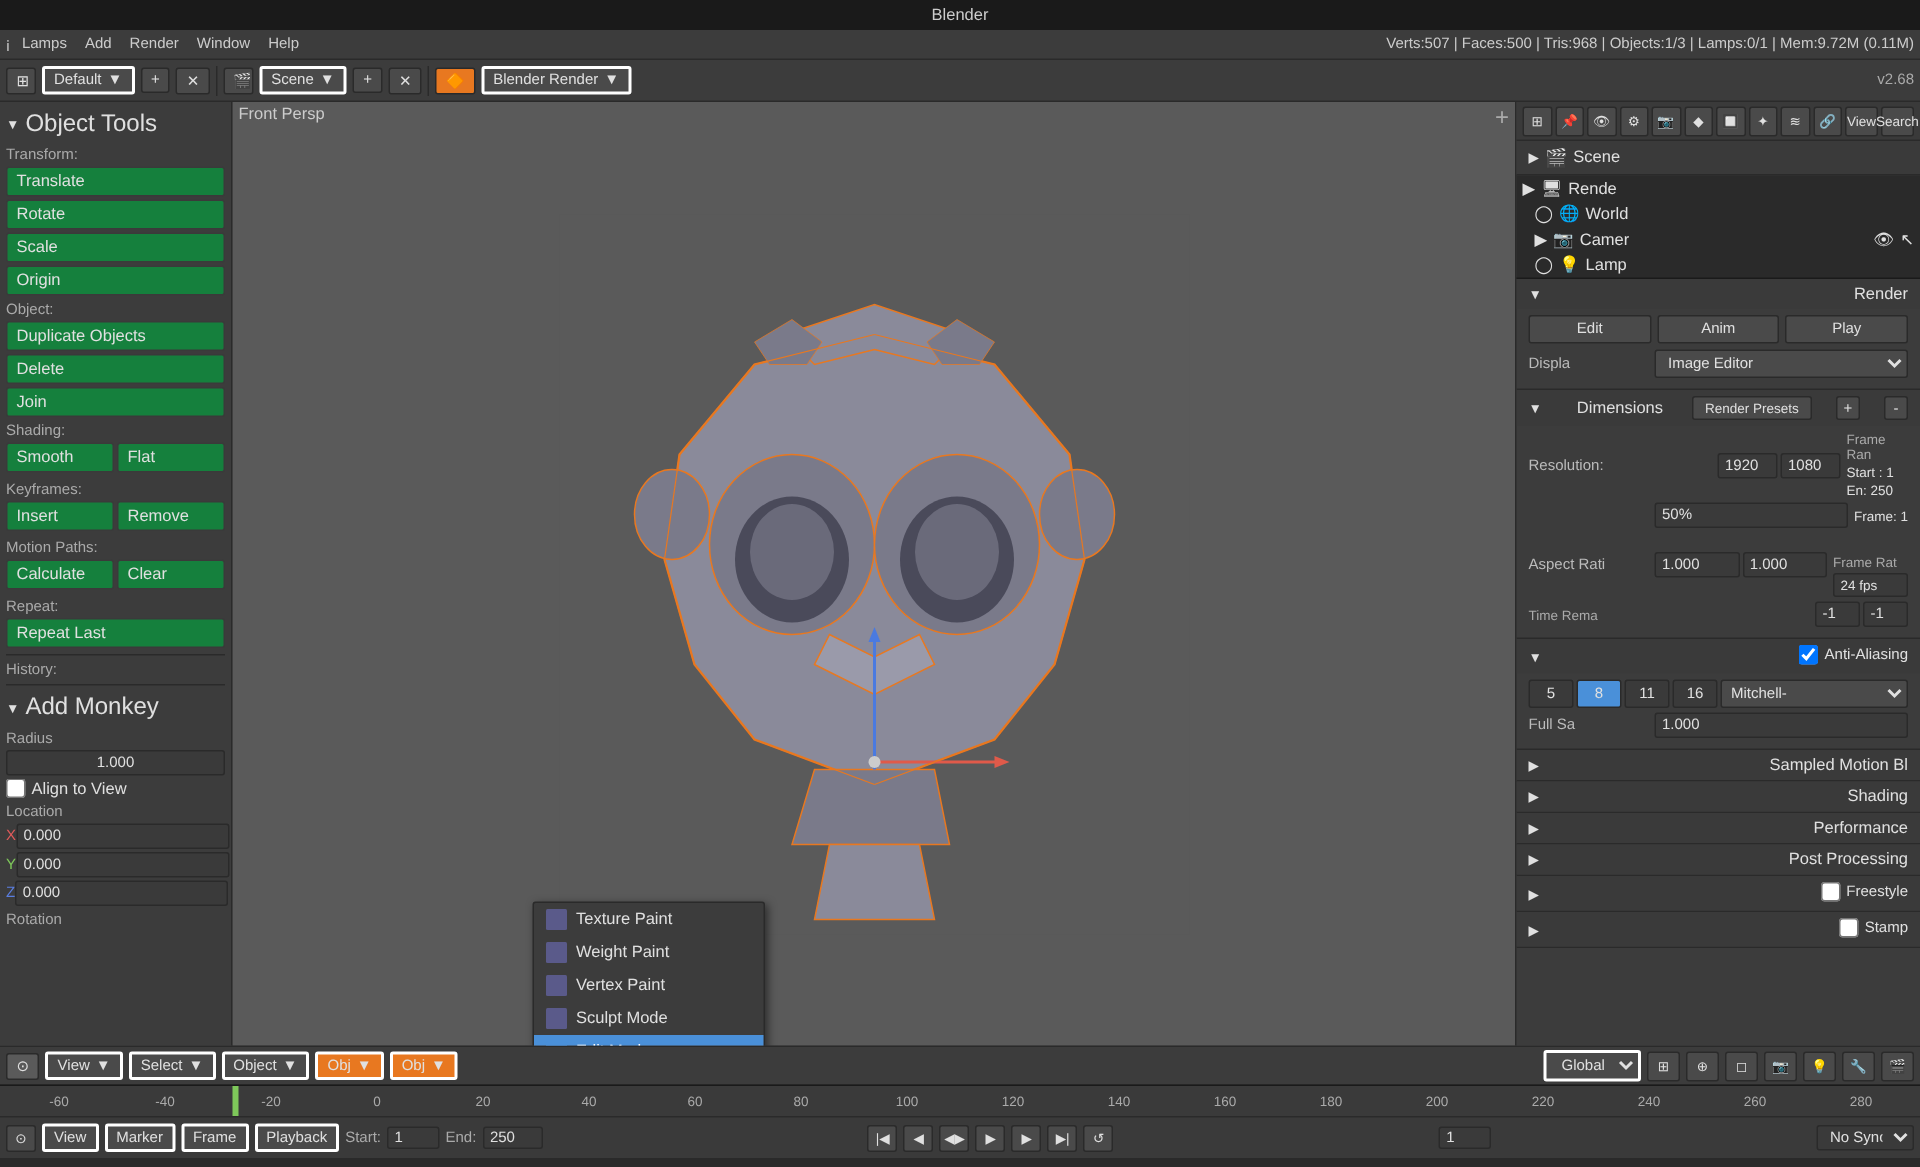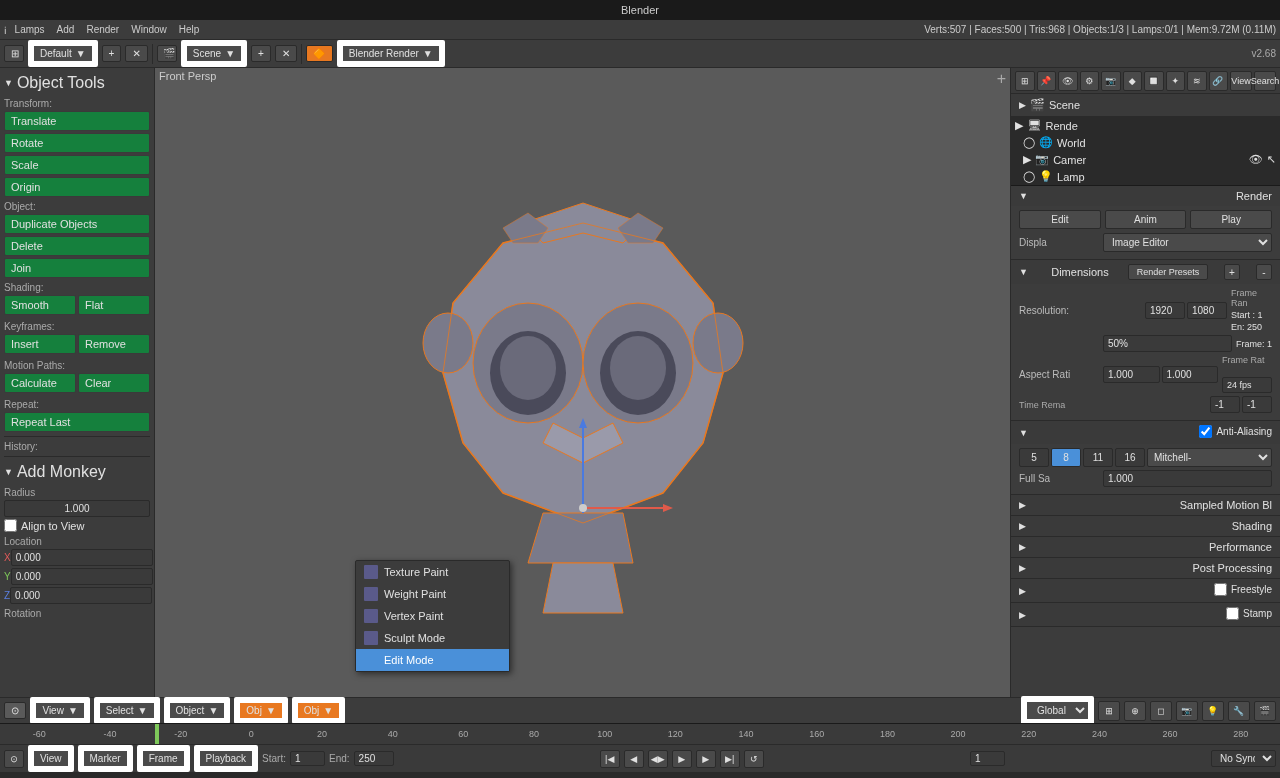--- a/index.html
+++ b/index.html
@@ -39,21 +39,21 @@
       background: #4a4a4a;
       border: 1px solid #2a2a2a;
       color: #e0e0e0;
       padding: 2px 6px;
       border-radius: 2px;
       font-size: 10px;
       cursor: pointer;
     }
     .toolbar-dropdown {
       background: #4a4a4a;
-      border: 6px solid #ffffff;
+      border: 2px solid #ffffff;
       color: #e0e0e0;
       padding: 2px 6px;
       border-radius: 2px;
       font-size: 10px;
       display: flex;
       align-items: center;
       gap: 4px;
     }
 
     
@@ -171,21 +171,21 @@
       display: flex;
       align-items: center;
       justify-content: center;
       background: #5a5a5a;
     }
 
     
     .context-menu {
       position: absolute;
       left: 200px;
-      top: 492px;
+      top: 533px;
       background: #3c3c3c;
       border: 1px solid #2a2a2a;
       border-radius: 2px;
       width: 155px;
       z-index: 100;
       box-shadow: 2px 2px 6px rgba(0,0,0,0.5);
     }
     .context-menu-item {
       display: flex;
       align-items: center;
@@ -757,21 +757,21 @@
             <span class="prop-label"></span>
             <input class="prop-input" value="50%" style="width: 40px;">
             <span style="margin-left:auto;font-size:9px;">Frame: 1</span>
           </div>
           <div class="prop-row">
             <span class="prop-label">Aspect Rati</span>
             <div style="display:flex;gap:2px;flex:1;">
               <input class="prop-input" value="1.000" style="width: 40px;">
               <input class="prop-input" value="1.000" style="width: 40px;">
             </div>
-            <div style="display:flex;flex-direction:column;gap:12px;">
+            <div style="display:flex;flex-direction:column;gap:2px;margin-top:15px;">
               <span style="font-size:9px;color:#aaa;">Frame Rat</span>
               <input class="prop-input" value="24 fps" style="width: 50px; font-size: 9px;">
             </div>
           </div>
           <div class="prop-row">
             <span style="font-size:9px;color:#aaa;">Time Rema</span>
             <div style="display:flex;gap:2px;margin-left:auto;">
               <input class="prop-input" value="-1" style="width: 30px;">
               <input class="prop-input" value="-1" style="width: 30px;">
             </div>

